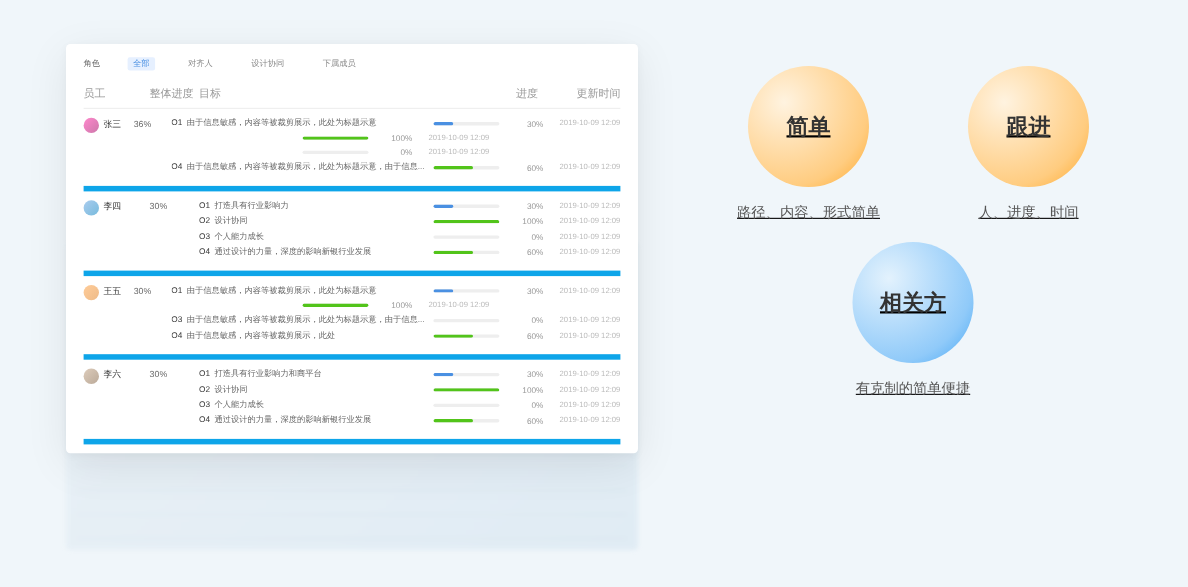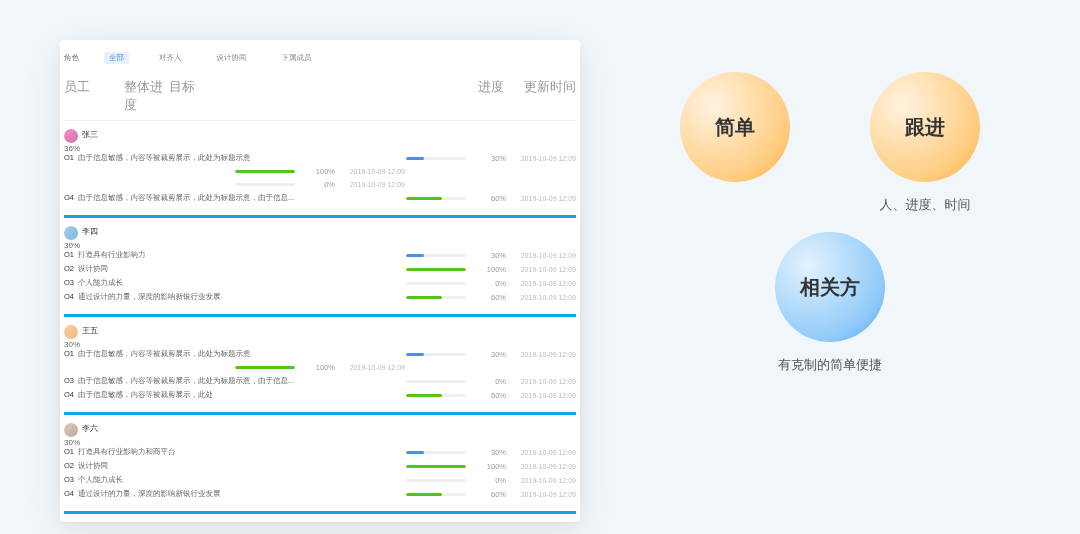--- a/index.html
+++ b/index.html
@@ -27,56 +27,56 @@
   filter: blur(2px);
   opacity: 0.7;
   border-radius: 4px;
 }
 .bg-blur::before { content: ""; position: absolute; inset: 10px; background: repeating-linear-gradient(0deg, rgba(180,200,215,0.3) 0 1px, transparent 1px 22px); }
 .card {
   position: relative;
   background: #fff;
   border-radius: 4px;
   box-shadow: 0 10px 40px rgba(0,0,0,0.08), 0 2px 8px rgba(0,0,0,0.04);
-  padding: 12px 4px 8px;
+  padding: 12px 16px 8px;
   width: 520px;
   font-size: 8px;
   color: #333;
 }
 .filter-row { display: flex; gap: 8px; align-items: center; font-size: 7.5px; color: #888; margin-bottom: 8px; }
 .filter-label { color: #666; }
 .filter-pill { padding: 1px 5px; border-radius: 2px; margin-left: 17px; }
 .filter-pill.active { background: #e6f0ff; color: #4a90e2; }
-.thead { display: flex; padding: 6px 0; border-bottom: 1px solid #eee; font-size: 13px; color: #999; }
+.thead { display: flex; padding: 6px 0; border-bottom: 1px solid #eee; font-size: 10px; color: #999; }
 .col-emp { width: 60px; }
 .col-prog { width: 45px; }
 .col-obj { flex: 1; }
 .col-bar { width: 70px; }
 .col-pct { width: 30px; text-align: center; }
 .col-date { width: 70px; text-align: right; }
-.emp-row { display: flex; padding: 8px 0; border-bottom: 3px solid #0ea5e9; flex-direction: column; }
+.emp-row { display: flex; padding: 8px 0; border-bottom: 5px solid #0ea5e9; }
 .emp-head { width: 60px; display: flex; align-items: flex-start; gap: 4px; }
 .avatar { width: 14px; height: 14px; border-radius: 50%; background: linear-gradient(135deg,#f8c,#c7a); flex-shrink: 0; }
 .avatar.b { background: linear-gradient(135deg,#ace,#7bd); }
 .avatar.c { background: linear-gradient(135deg,#fc9,#eb8); }
 .avatar.d { background: linear-gradient(135deg,#dcb,#ba9); }
 .emp-name { font-size: 8px; color: #333; }
 .emp-prog { width: 45px; font-size: 8px; color: #666; padding-top: 1px; }
 .obj-list { flex: 1; }
 .obj-item { display: flex; align-items: center; margin-bottom: 4px; font-size: 7.5px; color: #666; justify-content: center; }
 .obj-text { flex: 1; white-space: nowrap; overflow: hidden; text-overflow: ellipsis; padding-right: 8px; }
 .obj-text b { color: #333; font-weight: 500; margin-right: 4px; }
 .bar { width: 60px; height: 3px; background: #eee; border-radius: 2px; margin-right: 10px; overflow: hidden; }
 .bar-fill { height: 100%; border-radius: 2px; }
 .bar-fill.blue { background: #4a90e2; }
 .bar-fill.green { background: #52c41a; }
 .obj-pct { width: 30px; text-align: right; color: #999; }
 .obj-date { width: 70px; text-align: right; color: #bbb; font-size: 7px; }
 
-.circles { position: absolute; right: 40px; top: 72px; width: 420px; }
+.circles { position: absolute; right: 40px; top: 60px; width: 420px; text-decoration: underline; }
 .circle-row { display: flex; gap: 80px; justify-content: center; margin-bottom: 18px; }
 .circle-block { display: flex; flex-direction: column; align-items: center; gap: 14px; }
 .circle { width: 110px; height: 110px; border-radius: 50%; display: flex; align-items: center; justify-content: center; font-size: 20px; font-weight: 600; color: #333; }
 .circle.orange { background: radial-gradient(circle at 30% 30%, #fff3e0 0%, #ffcc80 70%, #ffa726 100%); }
 .circle.blue { background: radial-gradient(circle at 30% 30%, #e3f2fd 0%, #90caf9 70%, #42a5f5 100%); }
 .caption { font-size: 13px; color: #555; }
 .circle-row2 { display: flex; justify-content: center; }
 </style>
 </head>
 <body>
@@ -262,20 +262,21 @@
           </div>
         </div>
       </div>
   </div>
 </div>
 
 <div class="circles">
   <div class="circle-row">
     <div class="circle-block">
       <div class="circle orange">简单</div>
+      <div class="caption">路径、内容、形式简单</div>
     </div>
     <div class="circle-block">
       <div class="circle orange">跟进</div>
       <div class="caption">人、进度、时间</div>
     </div>
   </div>
   <div class="circle-row2">
     <div class="circle-block">
       <div class="circle blue">相关方</div>
       <div class="caption">有克制的简单便捷</div>

